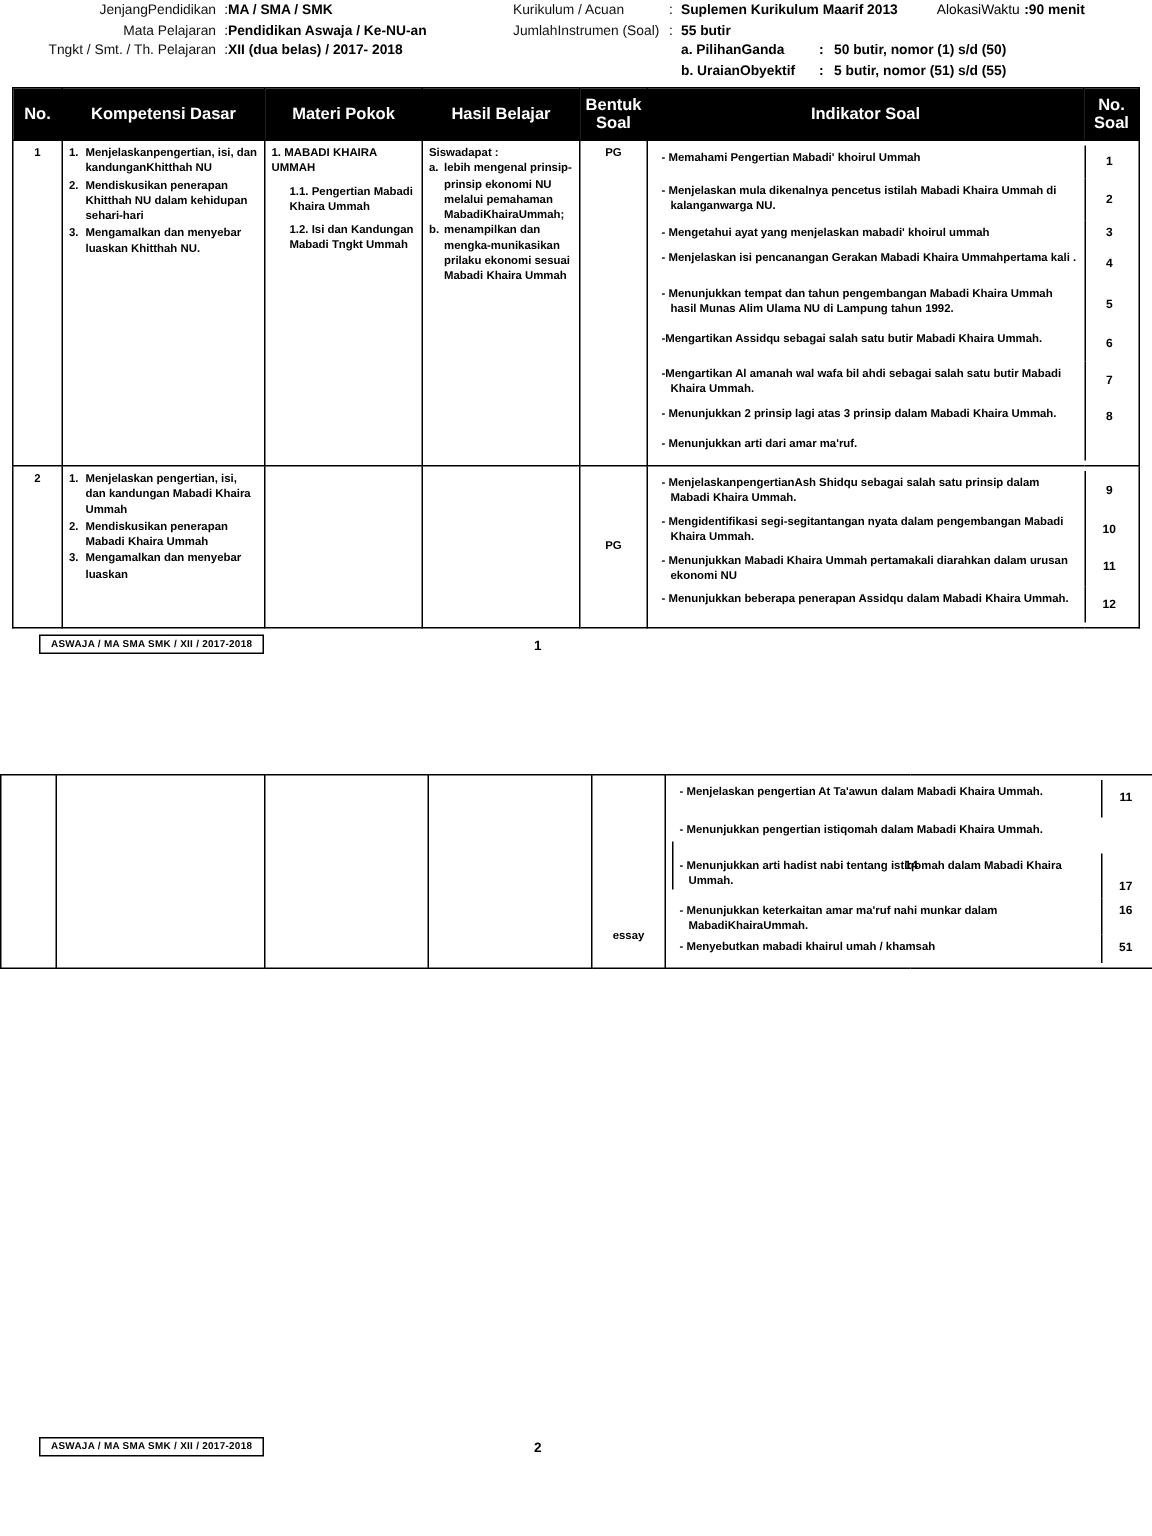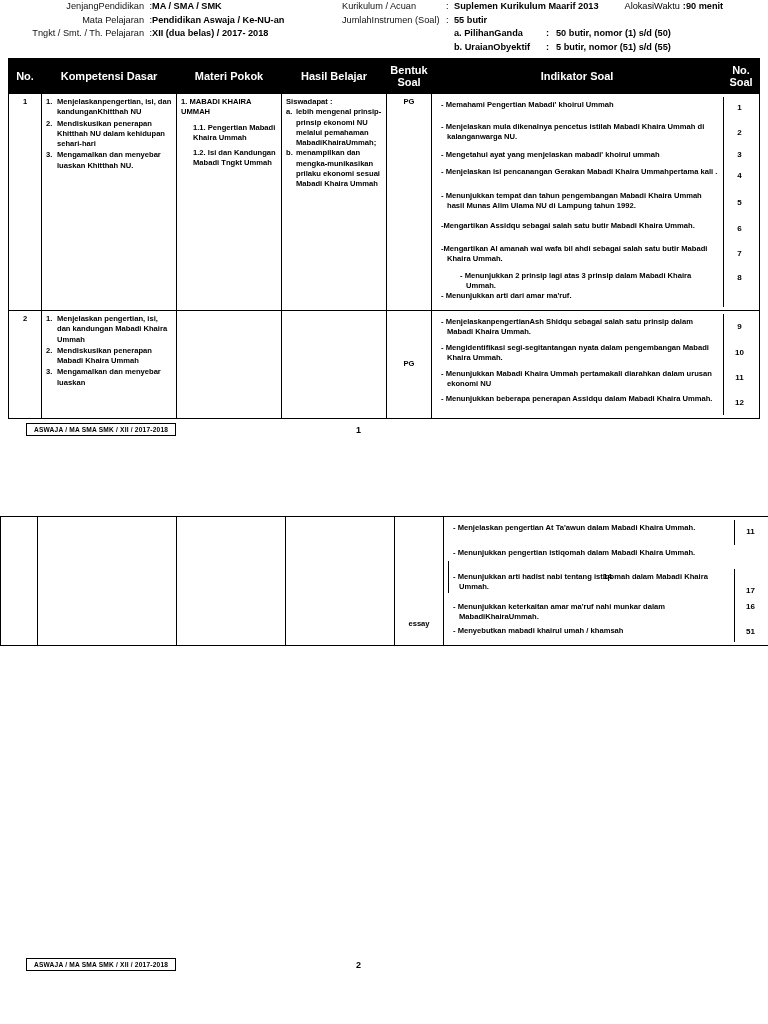--- a/index.html
+++ b/index.html
@@ -397,21 +397,21 @@
                 <span class="hang">-Mengartikan Assidqu sebagai salah satu butir Mabadi Khaira Ummah.</span>
               </div>
             <div class="ind-num">6</div>
           </div>
           <div class="ind-row" style="height:27px;">
             <div class="ind-text">
                 <span class="hang">-Mengartikan Al amanah wal wafa bil ahdi sebagai salah satu butir Mabadi Khaira Ummah.</span>
               </div>
             <div class="ind-num">7</div>
           </div>
-          <div class="ind-row" style="height:20px;margin-left:19px;">
+          <div class="ind-row" style="height:20px;">
             <div class="ind-text">
                 <span class="hang">- Menunjukkan 2 prinsip lagi atas 3 prinsip dalam Mabadi Khaira Ummah.</span>
               </div>
             <div class="ind-num">8</div>
           </div>
           <div class="ind-row" style="height:19px;">
             <div class="ind-text">
                 <span class="hang">- Menunjukkan arti dari amar ma'ruf.</span>
               </div>
             <div class="ind-num"></div>

